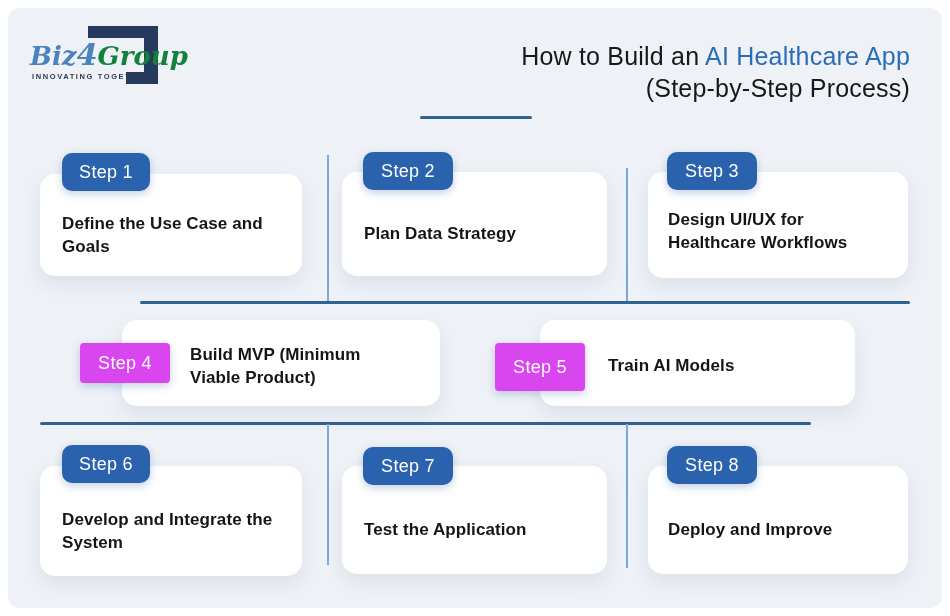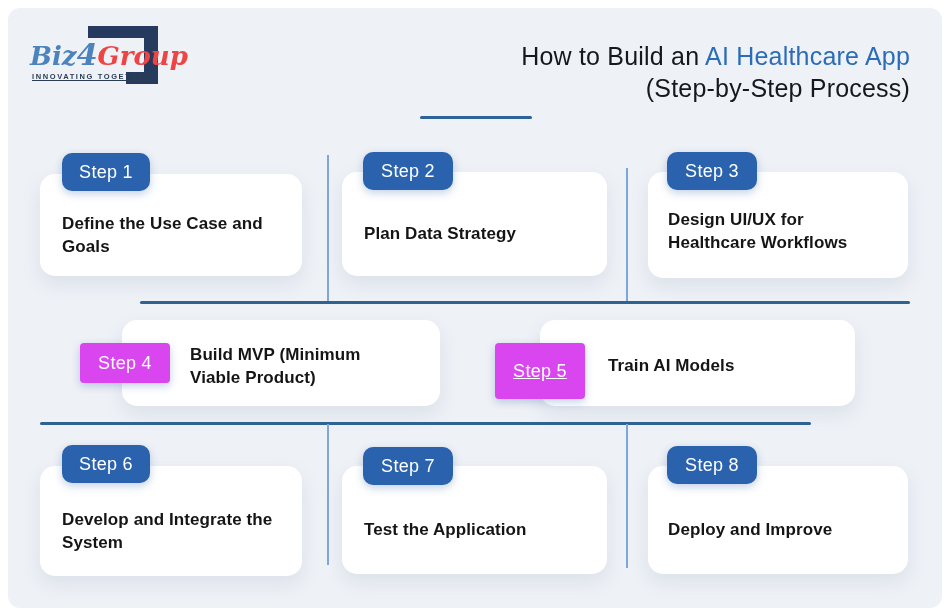--- a/index.html
+++ b/index.html
@@ -14,24 +14,24 @@
   
   .logo{position:absolute;left:30px;top:16px;width:150px;height:74px;}
   .logo-bracket{position:absolute;left:58px;top:10px;width:70px;height:58px;}
   .logo-text{
     position:absolute;left:0;top:24px;white-space:nowrap;
     font-family:"DejaVu Serif",serif;font-style:italic;font-weight:700;
     font-size:26px;line-height:1;
   }
   .logo-biz{color:#4b83bd;}
   .logo-four{color:#4b83bd;font-size:30px;}
-  .logo-group{color:#ef4444;}
+  .logo-group{color:#15803d;}
   .logo-tagline{
     position:absolute;left:2px;top:56px;
-    font-size:7.5px;font-weight:700;letter-spacing:1.6px;color:#2b3c55;text-decoration:underline;
+    font-size:7.5px;font-weight:700;letter-spacing:1.6px;color:#2b3c55;
   }
   
   .title{
     position:absolute;left:160px;right:40px;top:40px;text-align:right;
     font-size:25px;font-weight:400;color:#17181c;line-height:1.28;
     letter-spacing:0.2px;
   }
   .title .hl{color:#2b6cb8;}
   .title-underline{
     position:absolute;left:420px;top:116px;width:112px;height:3px;
@@ -58,21 +58,21 @@
   .card-s1{left:40px;top:174px;width:262px;height:102px;padding:20px 20px 0 22px;}
   .card-s2{left:342px;top:172px;width:265px;height:104px;padding:20px 20px 0 22px;}
   .card-s3{left:648px;top:172px;width:260px;height:106px;padding:20px 14px 8px 20px;}
   .badge-s1{left:62px;top:153px;width:88px;height:38px;}
   .badge-s2{left:363px;top:152px;width:90px;height:38px;}
   .badge-s3{left:667px;top:152px;width:90px;height:38px;}
   
   .card-s4{left:122px;top:320px;width:318px;height:86px;padding:6px 31px 0 68px;}
   .card-s5{left:540px;top:320px;width:315px;height:86px;padding:6px 16px 0 68px;}
   .badge-s4{left:80px;top:343px;width:90px;height:40px;}
-  .badge-s5{left:495px;top:343px;width:90px;height:56px;text-decoration:underline;}
+  .badge-s5{left:495px;top:343px;width:90px;height:48px;}
   
   .card-s6{left:40px;top:466px;width:262px;height:110px;padding:20px 20px 0 22px;}
   .card-s7{left:342px;top:466px;width:265px;height:108px;padding:20px 20px 0 22px;}
   .card-s8{left:648px;top:466px;width:260px;height:108px;padding:20px 14px 0 20px;}
   .badge-s6{left:62px;top:445px;width:88px;height:38px;}
   .badge-s7{left:363px;top:447px;width:90px;height:38px;}
   .badge-s8{left:667px;top:446px;width:90px;height:38px;}
   
   .hline{position:absolute;height:3px;background:#2f6191;border-radius:2px;z-index:2;}
   .hline-1{left:140px;top:301px;width:770px;}

